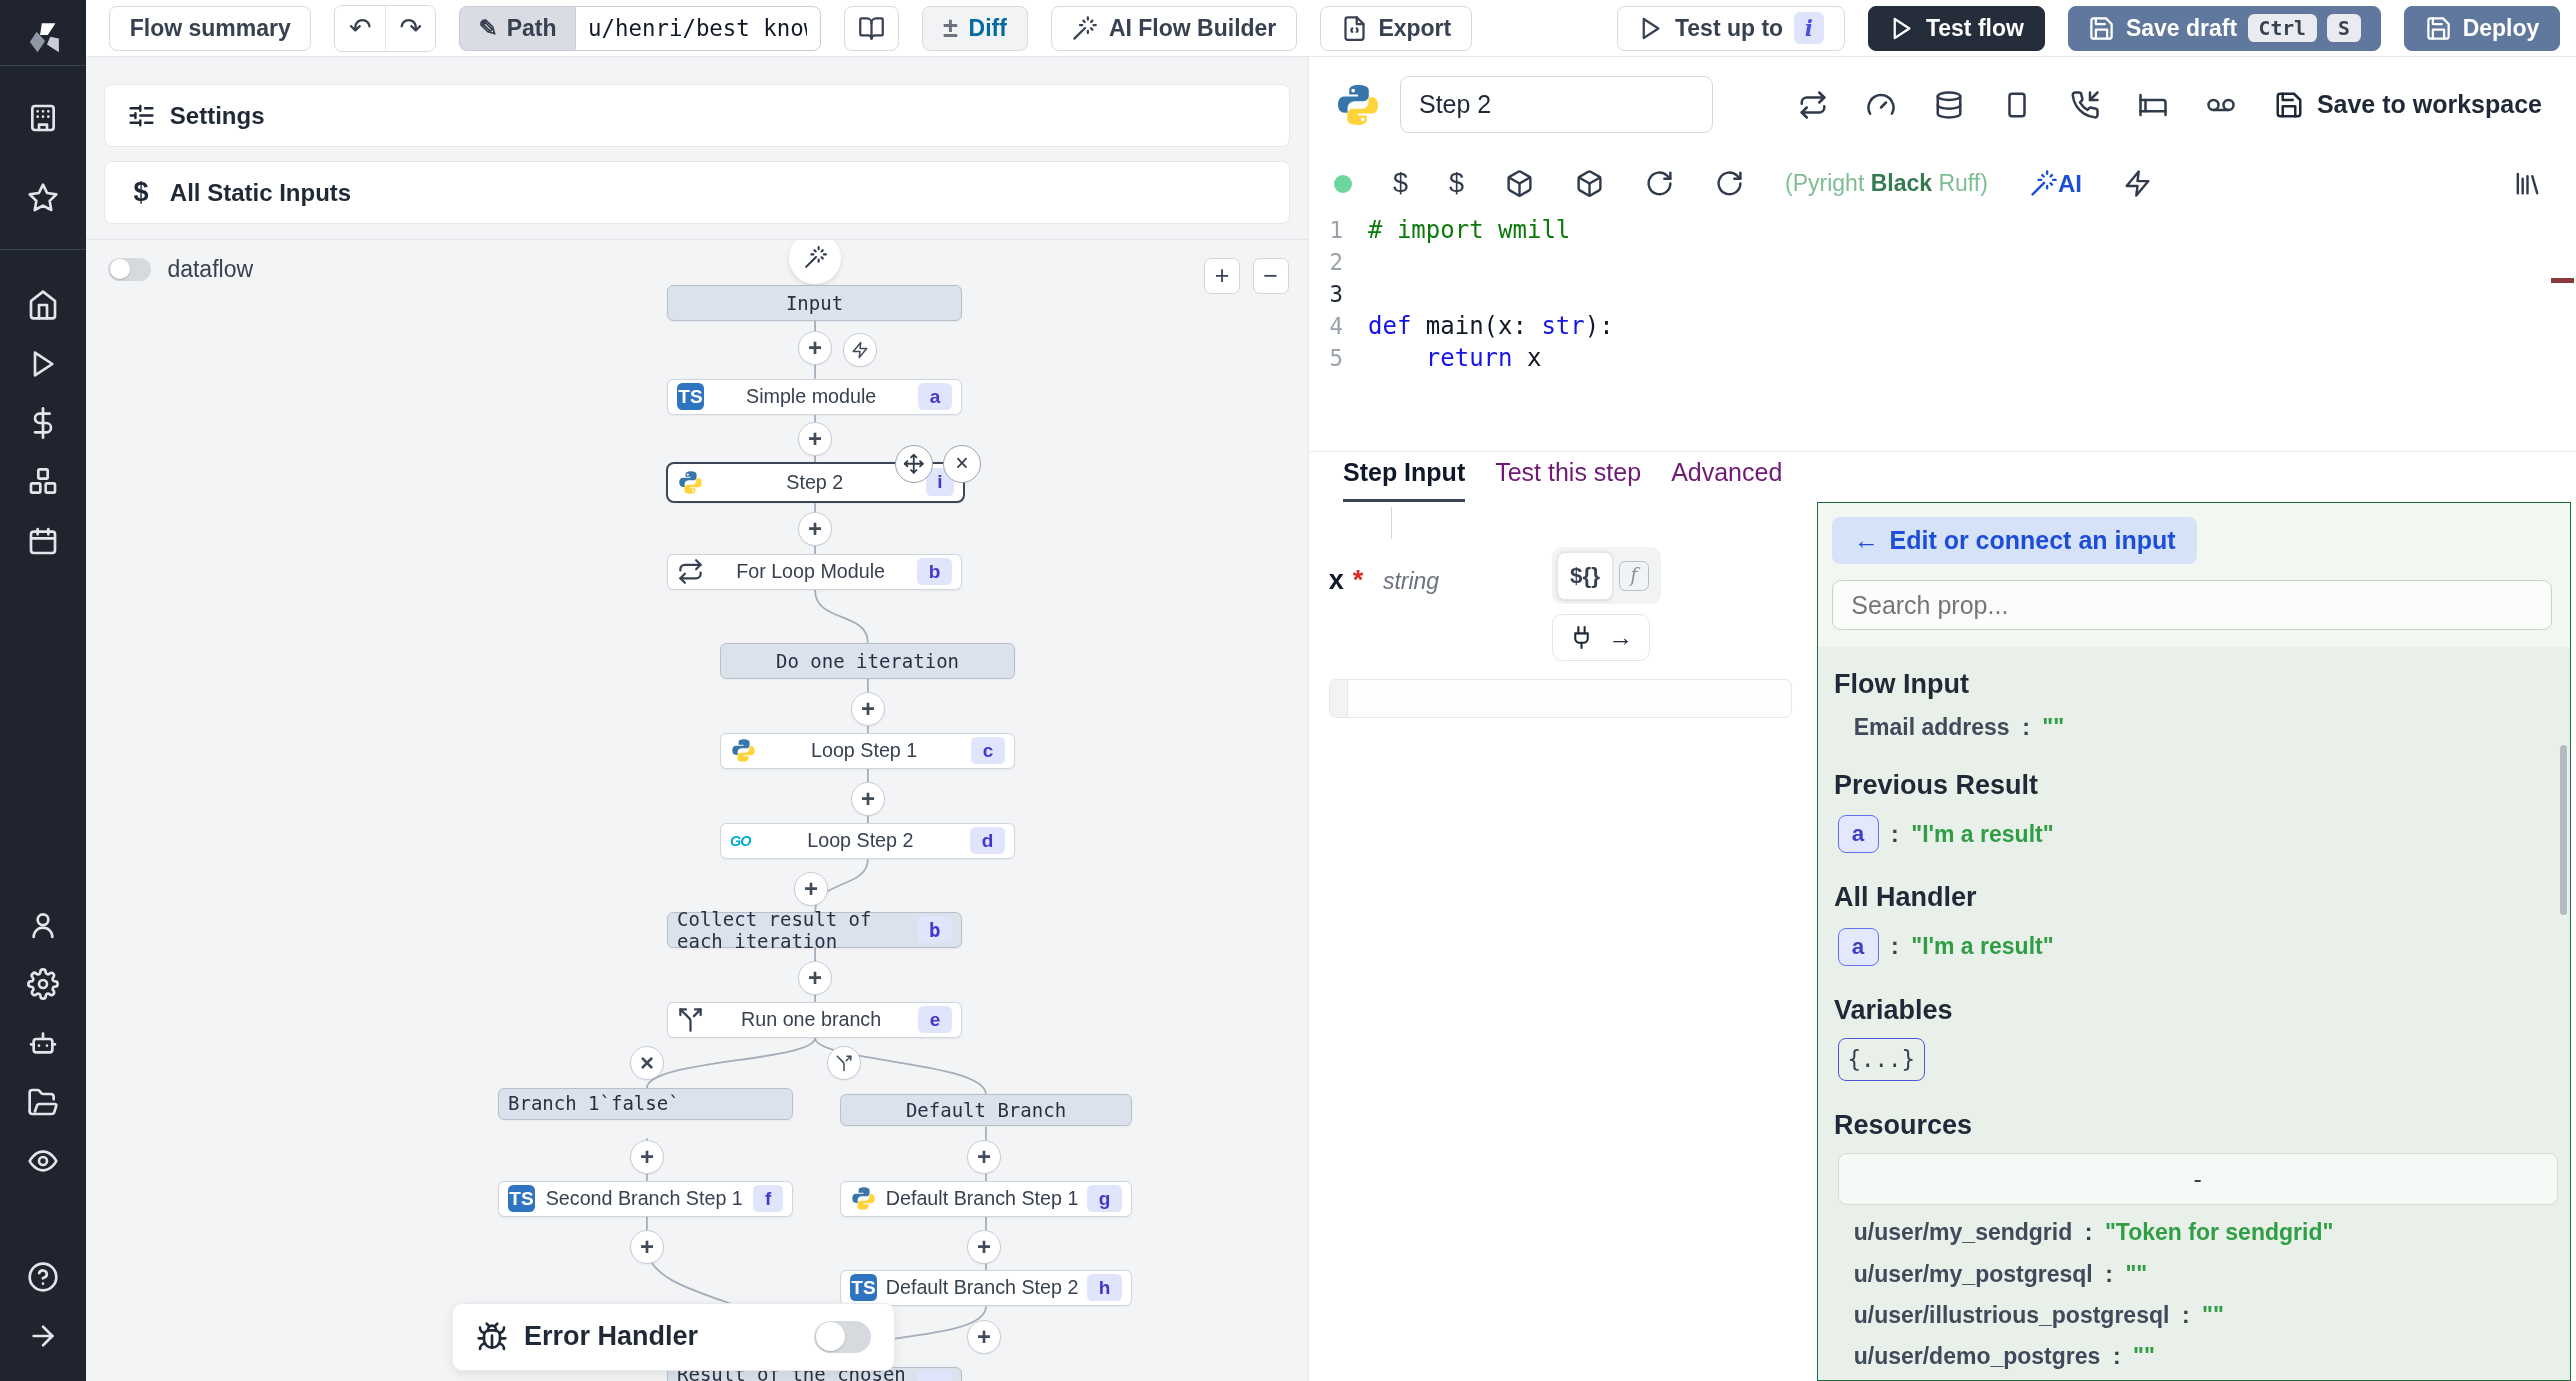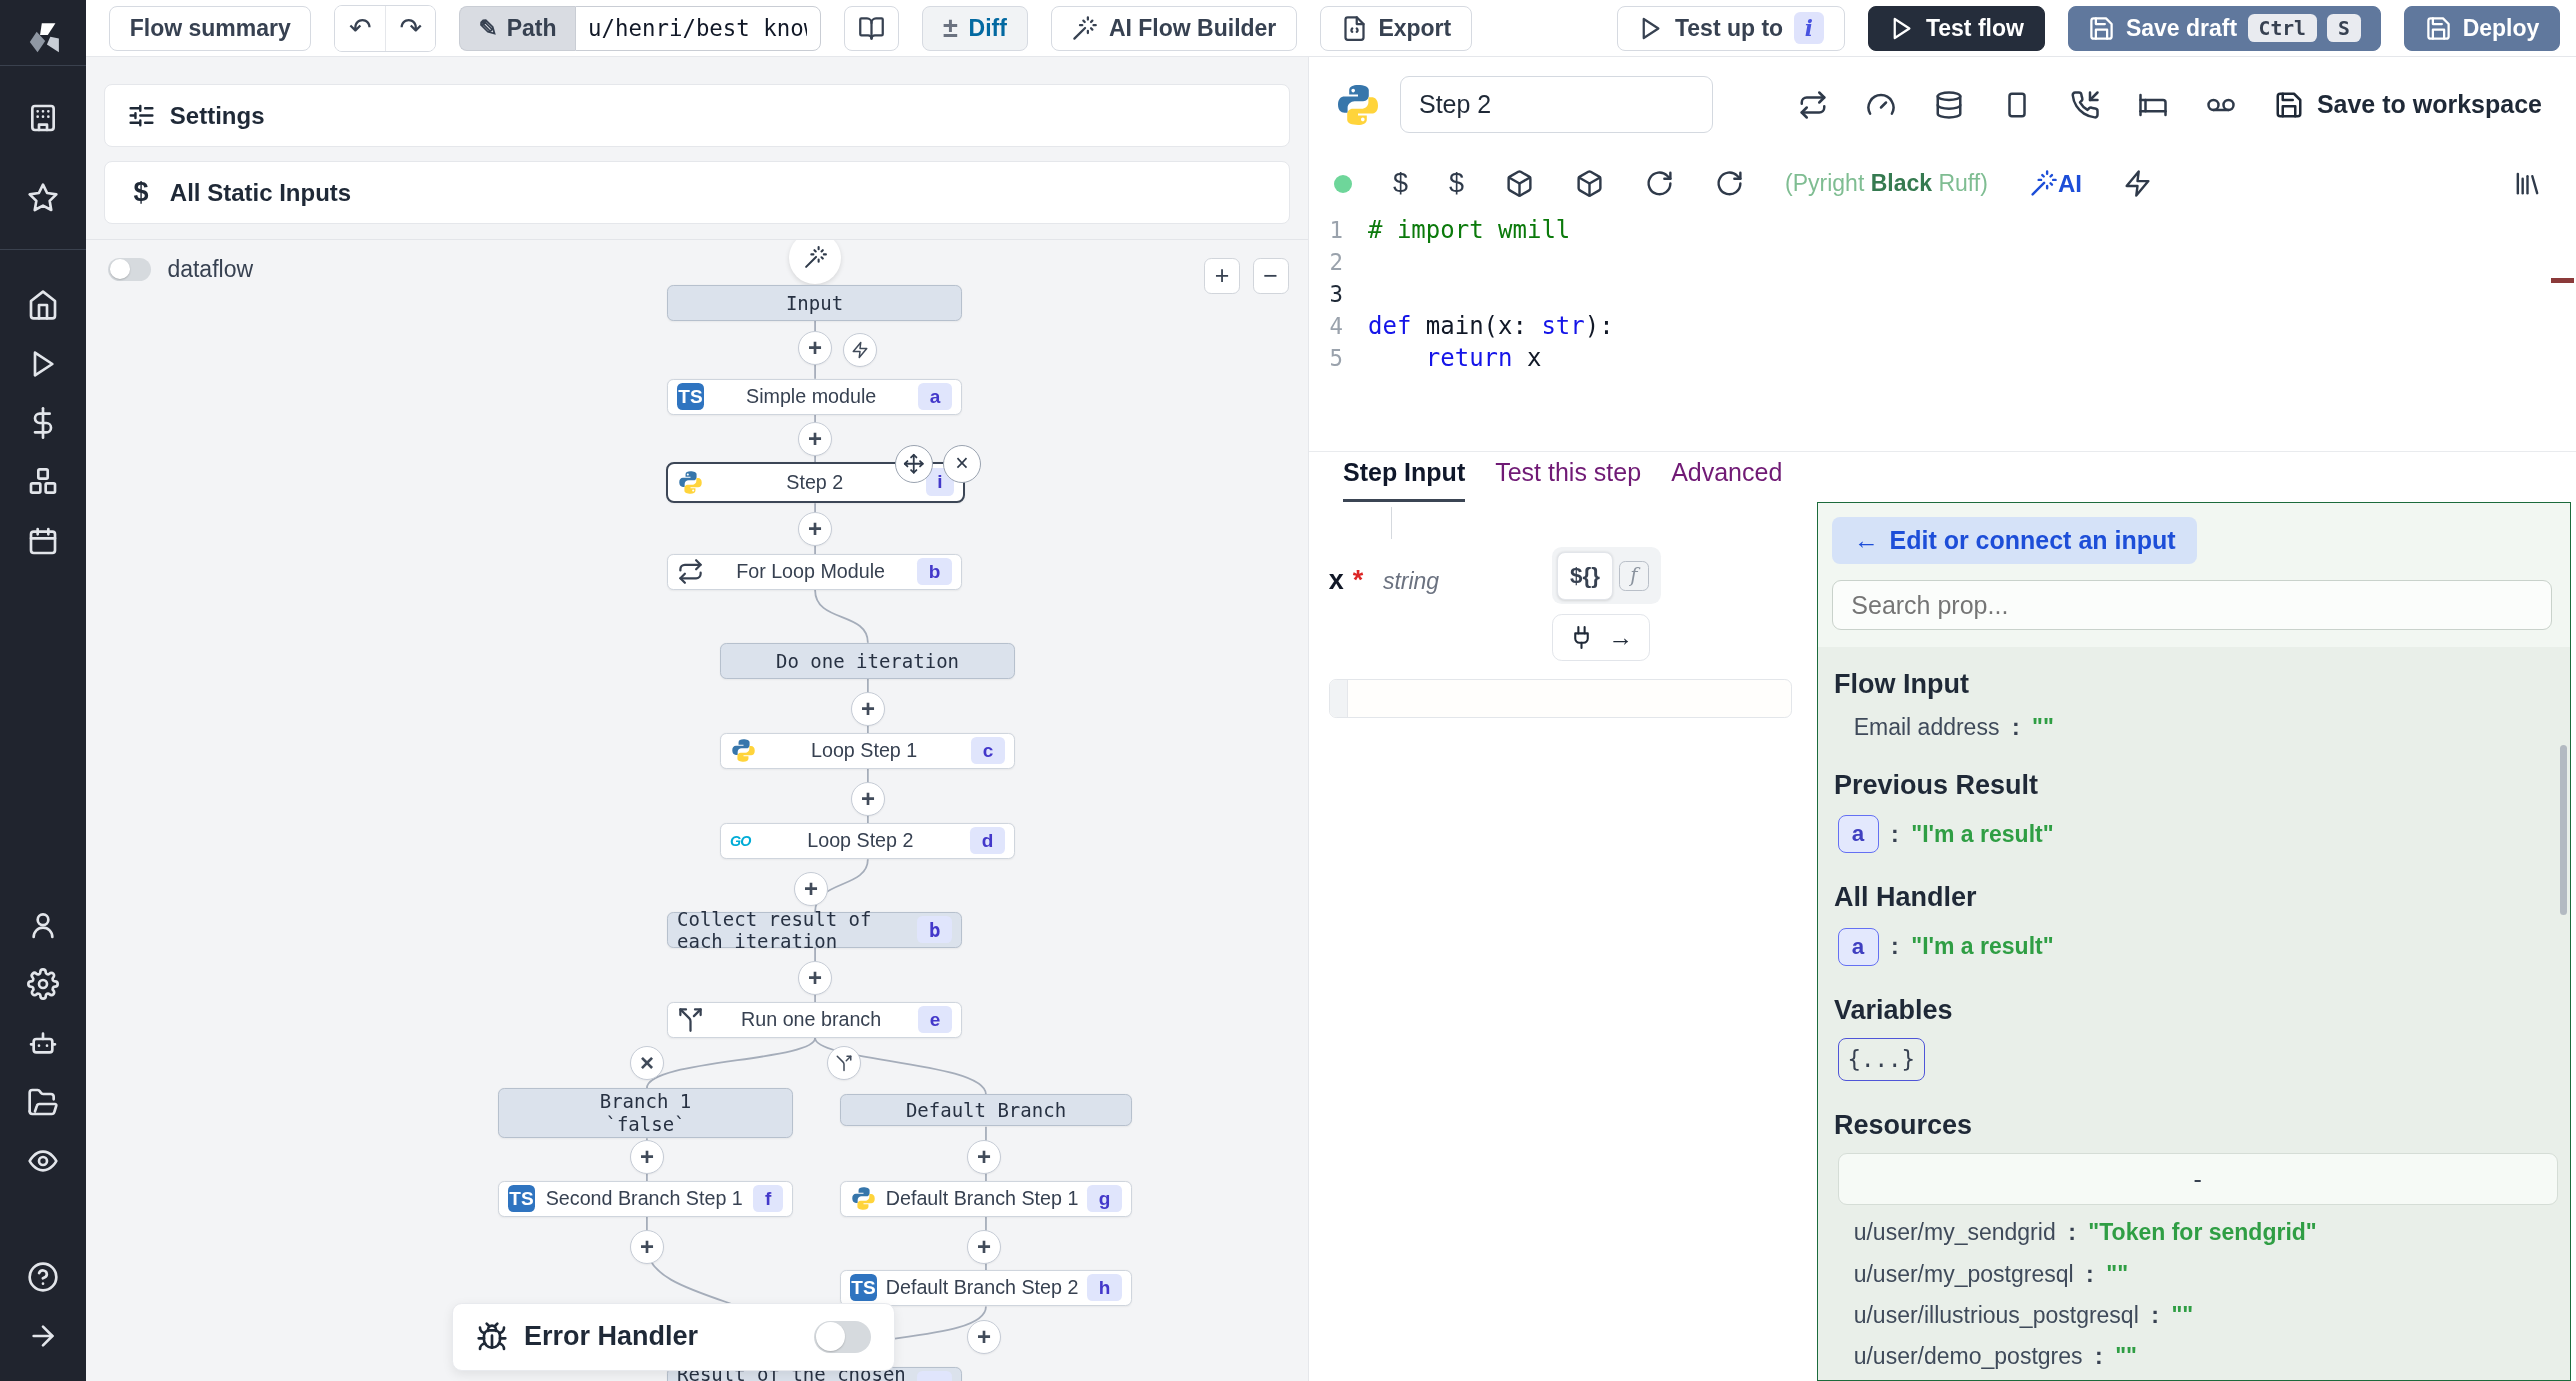--- a/index.html
+++ b/index.html
@@ -113,21 +113,21 @@
   .mini-input { position:absolute; left:19.7px; top:177px; width:463px; height:39px; border:0.9px solid #e3e6ea; border-radius:7.2px; background:#fffefc; display:flex; overflow:hidden; }
   .mini-input .gutter { width:18px; background:#f1f3f5; border-right:0.9px solid #e5e7eb; }
 
   
   .green-panel { position:absolute; left:508px; top:445px; width:754px; bottom:0; border:1.8px solid #1c6b3c; background:#f2f7f2; overflow:hidden; }
   .gp-pill { margin:14.3px 0 0 14.3px; display:inline-flex; align-items:center; gap:10.7px; background:#d5e2f8; color:#1d4ed8; font-size:25px; font-weight:600; border-radius:8px; padding:9px 21.5px; cursor:pointer; }
   .gp-search { display:block; margin:16px 14.3px 0 14.3px; width:720px; height:50px; background:#fbfdfb; border:0.9px solid #c9d2cb; border-radius:9px; font-size:25px; color:#374151; padding:0 18px; outline:none; }
   .gp-rows { margin-top:17px; background:#e9efe9; padding:21.5px 16px 0 16px; height:100%; }
   .gp-h { font-size:27px; font-weight:700; color:#1f2937; }
   .gp-row { display:flex; align-items:center; gap:12.5px; margin:14.3px 0 0 19.7px; font-size:23px; color:#3f4a5a; }
-  .gp-key { font-weight:400; }
+  .gp-key { font-weight:700; }
   .gp-colon { color:#374151; font-weight:700; }
   .gp-val { color:#2f9e44; font-weight:600; }
   .pill-a { background:#e3e8fd; border:1.8px solid #6470f3; border-radius:8px; color:#3f3fc0; font-weight:700; font-size:22.4px; width:41px; height:38px; display:flex; align-items:center; justify-content:center; cursor:pointer; }
   .pill-obj { border:1.8px solid #4f55d8; border-radius:8px; background:transparent; color:#374151; font-size:22.4px; font-family:"DejaVu Sans Mono",monospace; padding:7.2px 9px; display:inline-block; margin:12.5px 0 0 3.6px; cursor:pointer; }
   .res-box { margin:12.5px 0 0 3.6px; width:720px; height:52px; background:#f6faf6; border:0.9px solid #d5ddd6; border-radius:9px; display:flex; align-items:center; justify-content:center; font-size:25px; color:#374151; }
   .mt28 { margin-top:29px; }
   .gp-scroll { position:absolute; right:2.7px; top:242px; width:7.2px; height:170px; border-radius:3.6px; background:#b3bac2; }
   .indent-guide { position:absolute; left:82px; top:293px; width:0.9px; height:32px; background:#d5d9de; }
 </style>
 </head>
@@ -487,21 +487,21 @@
               <span>×</span>
             </div>
           <div class="pdot" style="left:741px;top:806px">
             <svg class="ic" viewBox="0 0 24 24">
                 <path d="M16 3h5v5"></path>
                 <path d="M12 22v-8.3a4 4 0 0 0-1.2-2.9L3 3"></path>
                 <path d="m15 9 6-6"></path>
               </svg>
           </div>
 
-          <div class="gnode virtual" style="left:412px;top:848px;width:295px;height:50px;flex-direction:column;justify-content:center;line-height:22.4px">
+          <div class="gnode virtual" style="left:412px;top:848px;width:295px;height:32px;flex-direction:row;justify-content:flex-start;line-height:22.4px">
             <span>Branch 1</span>
             <span>`false`</span>
           </div>
           <div class="gnode virtual" style="left:754px;top:854px;width:292px;height:32px">
             <span>Default Branch</span>
           </div>
 
           <div class="pdot" style="left:544px;top:900px">
               <span>+</span>
             </div>

